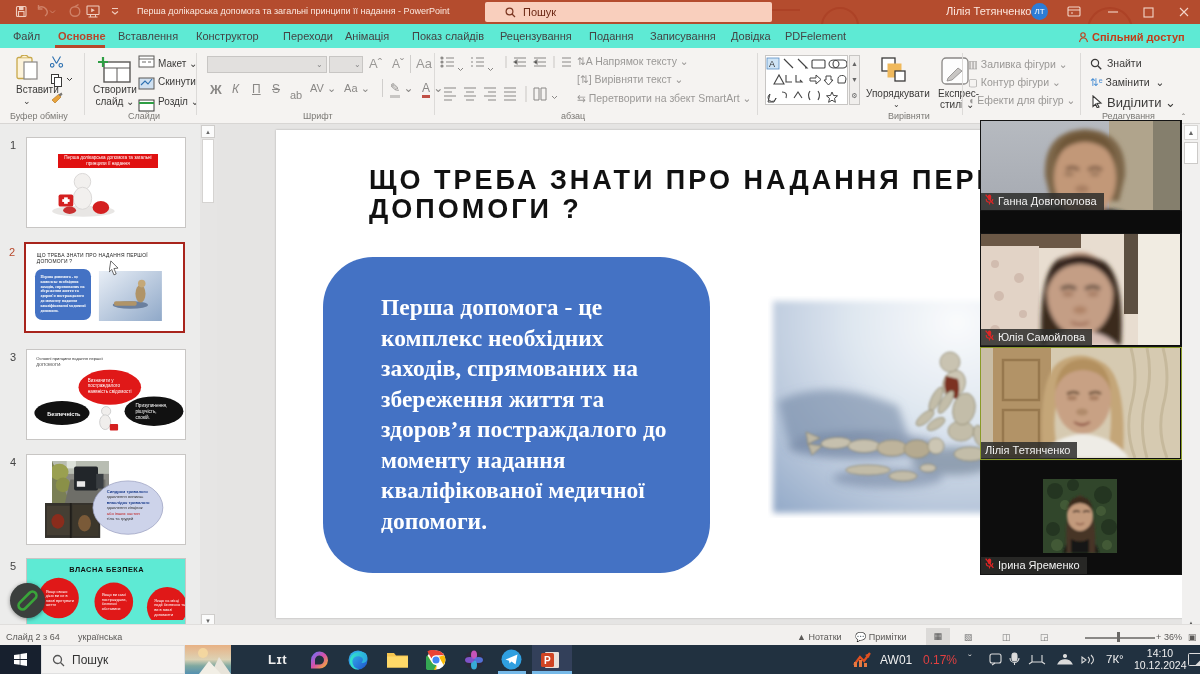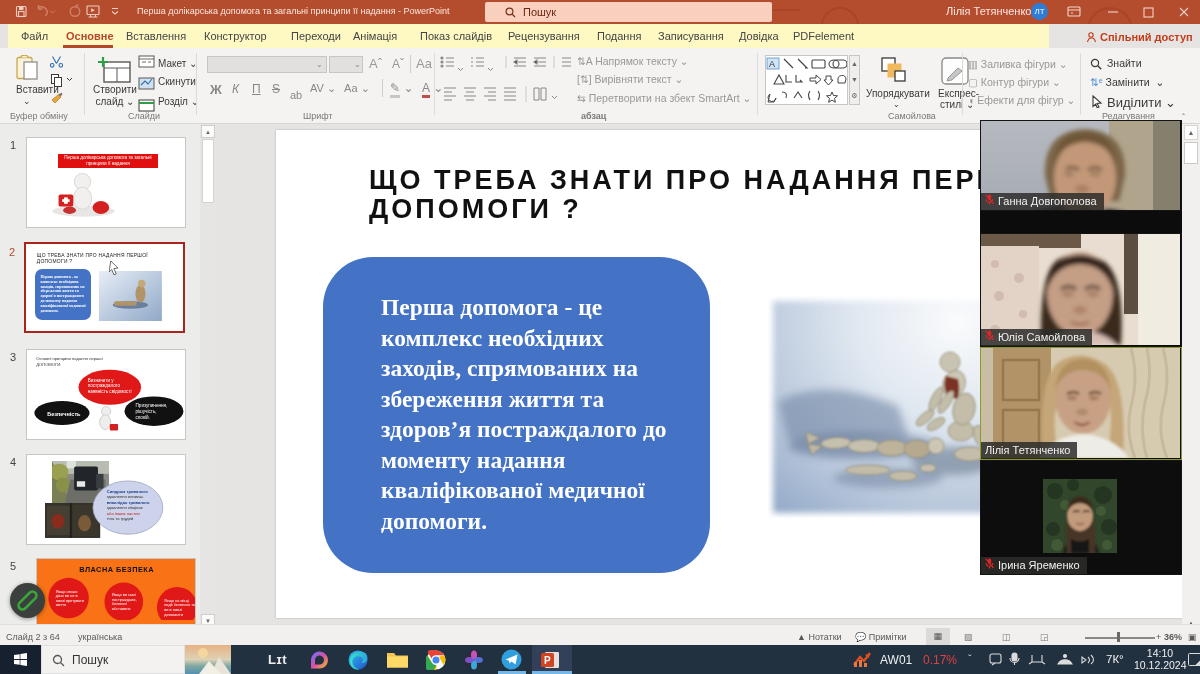--- a/index.html
+++ b/index.html
@@ -6,21 +6,21 @@
   html,body { width:1200px; height:674px; overflow:hidden; }
   body { font-family:"Liberation Sans", sans-serif; position:relative; background:#e5e4e3; -webkit-font-smoothing:antialiased; }
   .abs { position:absolute; }
 
   
   #titlebar { position:absolute; left:0; top:0; width:1200px; height:24px; background:#b44c2e; color:#fff; }
   #search-pill { position:absolute; left:485px; top:2px; width:287px; height:20px; background:#f9cfbd; border-radius:2px; color:#6b2713; font-size:11px; line-height:20px; }
   #title-text { position:absolute; left:137px; top:6px; font-size:9px; color:#fbe8df; white-space:nowrap; width:340px; overflow:hidden; transform:scaleX(1); transform-origin:0 0; }
 
   
-  #menubar { position:absolute; left:8px; top:24px; width:1041px; height:24px; background:#fef9c3; font-size:11px; color:#444; }
+  #menubar { position:absolute; left:0; top:24px; width:1200px; height:24px; background:#5eead4; font-size:11px; color:#444; }
   #menubar span.tab { position:absolute; top:6px; white-space:nowrap; }
 
   
   #ribbon { position:absolute; left:0; top:48px; width:1200px; height:76px; background:#f5f3f1; border-bottom:1px solid #d8d6d4; font-size:10px; color:#3b3a39; }
   .grouplabel { position:absolute; top:63px; font-size:9px; color:#7a7874; white-space:nowrap; }
   .vsep { position:absolute; top:5px; height:62px; width:1px; background:#dcdad8; }
 
   
   #content { position:absolute; left:0; top:124px; width:1200px; height:504px; background:#e5e4e3; }
   #thumbpanel { position:absolute; left:0; top:0; width:200px; height:504px; background:#ececeb; }
@@ -199,21 +199,21 @@
       <path d="M44 32 h12 M48 36 h8 M44 40 h12 M48 44 h8"></path>
       <path d="M64 32 h12 M64 36 h12 M64 40 h12 M64 44 h12"></path>
       <path d="M86 30 v16" stroke="#d0cecc"></path>
       <path d="M94 32 h5 v12 h-5 z M101 32 h5 v12 h-5 z" fill="none" stroke-width="1"></path>
       <path d="M112 40 l2.5 2.5 2.5-2.5" fill="none" stroke-width="1"></path>
     </g>
   </svg>
   <div class="abs" style="left:577px;top:7px;font-size:10.5px;color:#9a9896;">⇅A Напрямок тексту ⌄</div>
   <div class="abs" style="left:577px;top:25px;font-size:10.5px;color:#9a9896;">[⇅] Вирівняти текст ⌄</div>
   <div class="abs" style="left:577px;top:44px;font-size:10.5px;color:#9a9896;">⇆ Перетворити на збект SmartArt ⌄</div>
-  <div class="grouplabel" style="left:581px;font-weight:bold;">абзац</div>
+  <div class="grouplabel" style="left:561px;">абзац</div>
   <div class="abs" style="left:744px;top:110px;font-size:8px;color:#7a7874;">↳</div>
   <div class="vsep" style="left:757px;"></div>
 
   <div class="abs" style="left:765px;top:7px;width:83px;height:50px;background:#fff;border:1px solid #c8c6c4;"></div>
   <svg class="abs" style="left:766px;top:8px" width="81" height="48">
     <rect x="1" y="2" width="12" height="11" fill="#cfe4f5" stroke="#5a8ec4" stroke-width="0.8"></rect>
     <text x="3" y="11" font-size="9" fill="#333">A</text>
     <path d="M18 3 l9 9 M32 3 l9 9 l-2 0" stroke="#444" stroke-width="1.2" fill="none"></path>
     <rect x="46" y="4" width="13" height="8" rx="1" fill="none" stroke="#444" stroke-width="1.1"></rect>
     <path d="M63 8 a5 4 0 1 1 10 0 a5 4 0 1 1 -10 0" fill="none" stroke="#444" stroke-width="1.1"></path>
@@ -234,21 +234,21 @@
     <rect x="10" y="8" width="13" height="13" fill="#f0b95c" stroke="#f0b95c"></rect>
     <rect x="17" y="15" width="10" height="10" fill="#fff" stroke="#3b3a39" stroke-width="1.3"></rect>
   </svg>
   <div class="abs" style="left:866px;top:40px;font-size:10px;color:#3b3a39;">Упорядкувати</div>
   <div class="abs" style="left:893px;top:52px;font-size:8px;color:#3b3a39;">⌄</div>
   <svg class="abs" style="left:938px;top:8px" width="36" height="32">
     <rect x="4" y="2" width="26" height="26" rx="4" fill="#fdfdfd" stroke="#8a8886" stroke-width="1.3"></rect>
     <path d="M10 22 l10-10 4 3 -10 9 -5 1 z" fill="#c8c6c4" stroke="#8a8886" stroke-width="0.8"></path>
   </svg>
   <div class="abs" style="left:938px;top:40px;font-size:10px;color:#3b3a39;line-height:11px;">Експрес-<br><span style="margin-left:2px">стилі ⌄</span></div>
-  <div class="grouplabel" style="left:888px;">Самойлова</div>
+  <div class="grouplabel" style="left:888px;">Вирівняти</div>
   <div class="vsep" style="left:962px;"></div>
 
   <div class="abs" style="left:968px;top:10px;font-size:10.5px;color:#9a9896;">▥ Заливка фігури ⌄</div>
   <div class="abs" style="left:968px;top:28px;font-size:10.5px;color:#9a9896;">▢ Контур фігури ⌄</div>
   <div class="abs" style="left:968px;top:46px;font-size:10.5px;color:#9a9896;">◖ Ефекти для фігур ⌄</div>
   <div class="vsep" style="left:1080px;"></div>
 
   <svg class="abs" style="left:1090px;top:10px" width="13" height="13">
       <circle cx="5" cy="5" r="3.6" fill="none" stroke="#3b3a39" stroke-width="1.2"></circle>
       <path d="M7.8 7.8 l3.4 3.4" stroke="#3b3a39" stroke-width="1.4"></path>
@@ -361,21 +361,21 @@
         <text x="16" y="14" font-size="4.5" fill="#1a3c8c" font-weight="bold">Синдром тривалого</text>
         <text x="16" y="20" font-size="4.5" fill="#333">здавлення виникає</text>
         <text x="16" y="26" font-size="4.5" fill="#1a3c8c" font-weight="bold">внаслідок тривалого</text>
         <text x="16" y="32" font-size="4.5" fill="#333">здавлення кінцівок</text>
         <text x="16" y="38" font-size="4.5" fill="#c02020">або інших частин</text>
         <text x="16" y="44" font-size="4.5" fill="#333">тіла та грудей</text>
       </svg>
     </div>
       </div>
 
-    <div class="abs" style="left:36px;top:434px;width:160px;height:70px;background:#f97316;border:1px solid #c8c6c4;border-bottom:none;overflow:hidden;">
+    <div class="abs" style="left:26px;top:434px;width:160px;height:70px;background:#5eead4;border:1px solid #c8c6c4;border-bottom:none;overflow:hidden;">
         <div class="abs" style="left:0;top:0;width:176px;height:100px;zoom:0.92;">
       <div class="abs" style="left:46px;top:6px;font-size:8px;font-weight:bold;color:#111;letter-spacing:0.5px;">ВЛАСНА БЕЗПЕКА</div>
       <svg class="abs" style="left:4px;top:18px" width="170" height="48">
         <rect x="28" y="28" width="5" height="16" fill="#111"></rect>
         <circle cx="30" cy="24" r="22" fill="#e01818"></circle>
         <text x="16" y="18" font-size="4.2" fill="#fff">Якщо своєю</text>
         <text x="16" y="23" font-size="4.2" fill="#fff">дією ви не в</text>
         <text x="16" y="28" font-size="4.2" fill="#fff">змозі врятувати</text>
         <text x="16" y="33" font-size="4.2" fill="#fff">життя</text>
         <rect x="88" y="32" width="5" height="14" fill="#111"></rect>
@@ -618,21 +618,21 @@
   <div class="abs" style="left:78px;top:7px;">українська</div>
   <div class="abs" style="left:797px;top:7px;">▲ Нотатки</div>
   <div class="abs" style="left:855px;top:7px;">💬 Примітки</div>
   <div class="abs" style="left:926px;top:3px;width:24px;height:18px;background:#dcdad8;text-align:center;font-size:9px;line-height:16px;color:#555;">▦</div>
   <div class="abs" style="left:964px;top:7px;font-size:9px;color:#777;">▧</div>
   <div class="abs" style="left:1002px;top:7px;font-size:9px;color:#777;">◫</div>
   <div class="abs" style="left:1040px;top:7px;font-size:9px;color:#777;">◲</div>
   <div class="abs" style="left:1085px;top:12px;width:70px;height:1.5px;background:#8a8886;"></div>
   <div class="abs" style="left:1117px;top:7px;width:3px;height:10px;background:#6a6866;"></div>
   <div class="abs" style="left:1156px;top:7px;">+</div>
-  <div class="abs" style="left:1164px;top:7px;font-weight:bold;">36%</div>
+  <div class="abs" style="left:1164px;top:7px;">36%</div>
   <div class="abs" style="left:1188px;top:7px;font-size:9px;">▣</div>
 </div>
 
 <div id="taskbar">
 
   <div class="abs" style="left:0;top:0;width:41px;height:29px;background:#17202e;"></div>
   <svg class="abs" style="left:14px;top:8px" width="13" height="13" viewBox="0 0 15 15">
     <path d="M0 2.2 L6.6 1.3 V7 H0 z M7.4 1.2 L15 0 V7 H7.4 z M0 8 H6.6 V13.7 L0 12.8 z M7.4 8 H15 V15 L7.4 13.8 z" fill="#fefefe"></path>
   </svg>
 

